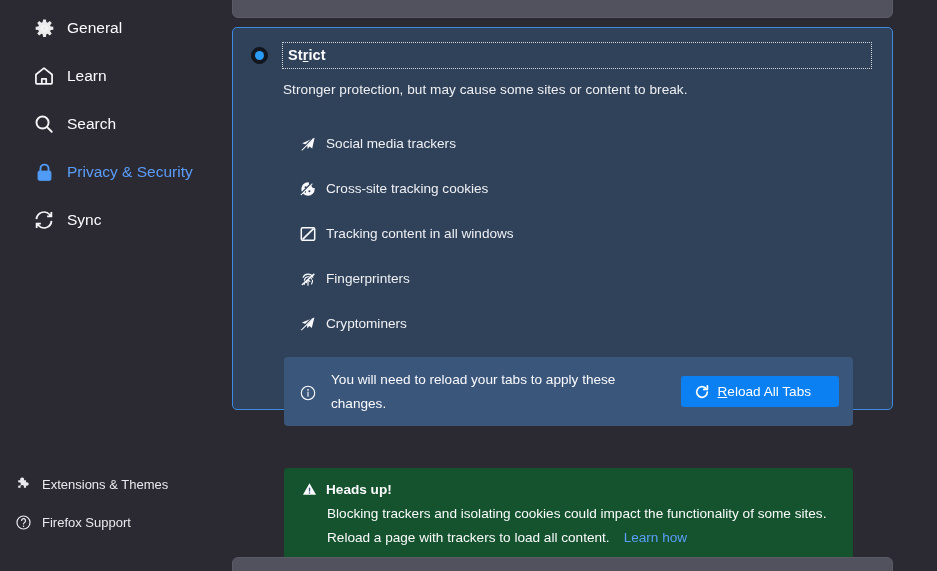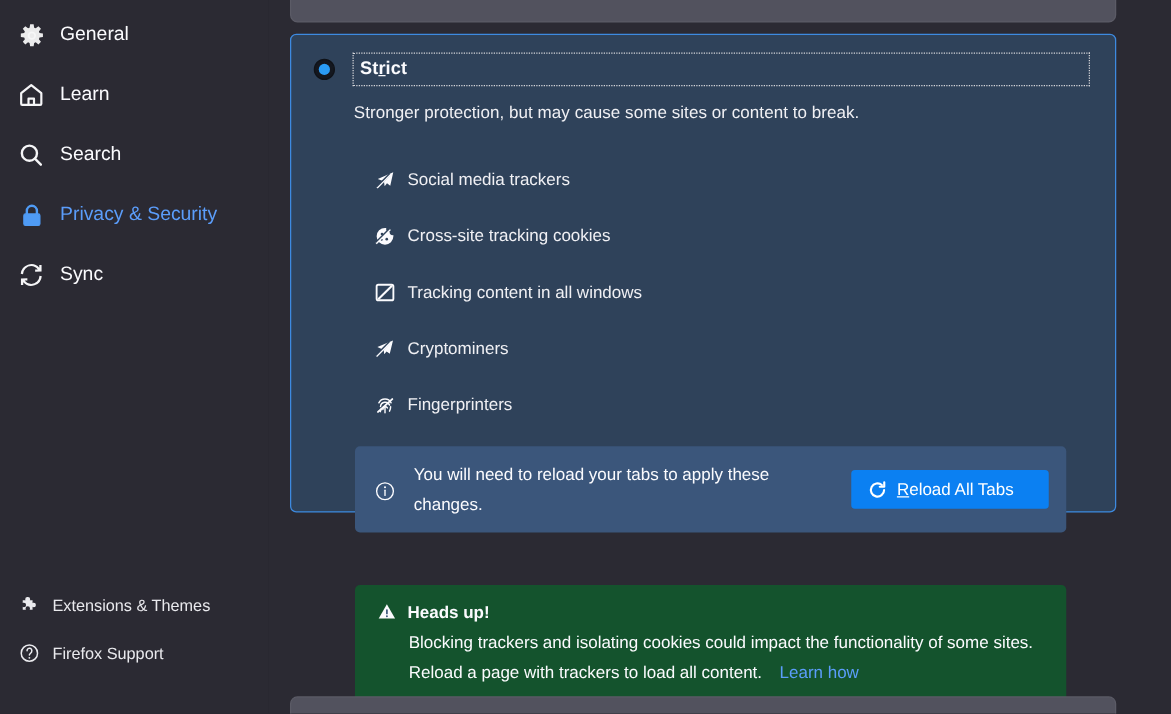--- a/index.html
+++ b/index.html
@@ -26,21 +26,21 @@
     width: 215px;
     min-width: 215px;
     height: 571px;
     background: #2b2a33;
     position: relative;
     display: flex;
     flex-direction: column;
     padding-top: 4px;
   }
 
-  .nav-top { display: flex; flex-direction: column; }
+  .nav-top { display: flex; flex-direction: column; margin-left: 19px; }
   .nav-bottom { margin-top: auto; padding-bottom: 30px; }
 
   .nav-item {
     display: flex;
     align-items: center;
     height: 48px;
     padding-left: 8px;
     color: #fbfbfe;
     font-size: 15.5px;
     cursor: default;
@@ -403,44 +403,44 @@
             <svg width="16" height="16" viewBox="0 0 16 16">
               <rect x="1.3" y="1.8" width="13.4" height="12.4" rx="1.3" fill="none" stroke="#fbfbfe" stroke-width="1.5"></rect>
               <path d="M13.6 2.6L2.6 13.4" stroke="#fbfbfe" stroke-width="1.7"></path>
             </svg>
           </span>
           <span>Tracking content in all windows</span>
         </div>
 
         <div class="feature">
           <span class="fico">
-            <svg width="16" height="16" viewBox="0 0 16 16" fill="#fbfbfe">
-              <path d="M14.4 1.4L1.9 6.6l3.4 1.5 6.6-4.3-4.9 5.1.3 3.4 2-2.2 2.5 1.8z"></path>
-              <rect x="0.9" y="12.9" width="15.4" height="1.5" transform="rotate(-45 1.5 13.6)" fill="#fbfbfe"></rect>
-              <rect x="0.5" y="12.3" width="15.4" height="1.1" transform="rotate(-45 1.1 13.0)" fill="#2f425a"></rect>
-            </svg>
-          </span>
-          <span>Cryptominers</span>
-        </div>
-
-        <div class="feature">
-          <span class="fico">
             <svg width="16" height="16" viewBox="0 0 16 16" fill="none" stroke="#fbfbfe" stroke-width="1.15" stroke-linecap="round">
               <path d="M3.1 6.3a5.4 5.4 0 019.8 0"></path>
               <path d="M4.4 9.2a3.8 3.8 0 017.3-1.1"></path>
               <path d="M6.3 11.6a2 2 0 013.6-1.3"></path>
               <path d="M8 14.2V9.6"></path>
               <path d="M11.6 12.9c.6-1.2.9-2.3.9-3.5"></path>
               <path d="M4.2 13.3a7 7 0 00.7-2.2"></path>
               <path d="M13.8 3.3L2.4 13.5" stroke-width="1.6"></path>
             </svg>
           </span>
           <span>Fingerprinters</span>
         </div>
 
+        <div class="feature">
+          <span class="fico">
+            <svg width="16" height="16" viewBox="0 0 16 16" fill="#fbfbfe">
+              <path d="M14.4 1.4L1.9 6.6l3.4 1.5 6.6-4.3-4.9 5.1.3 3.4 2-2.2 2.5 1.8z"></path>
+              <rect x="0.9" y="12.9" width="15.4" height="1.5" transform="rotate(-45 1.5 13.6)" fill="#fbfbfe"></rect>
+              <rect x="0.5" y="12.3" width="15.4" height="1.1" transform="rotate(-45 1.1 13.0)" fill="#2f425a"></rect>
+            </svg>
+          </span>
+          <span>Cryptominers</span>
+        </div>
+
       </div>
 
       <div class="infobar">
         <span class="ibicon">
           <svg width="16" height="16" viewBox="0 0 16 16" fill="none" stroke="#fbfbfe" stroke-width="1.1">
             <circle cx="8" cy="8" r="6.7"></circle>
             <path d="M8 7.1v4.2" stroke-linecap="round"></path>
             <circle cx="8" cy="4.8" r=".85" fill="#fbfbfe" stroke="none"></circle>
           </svg>
         </span>

